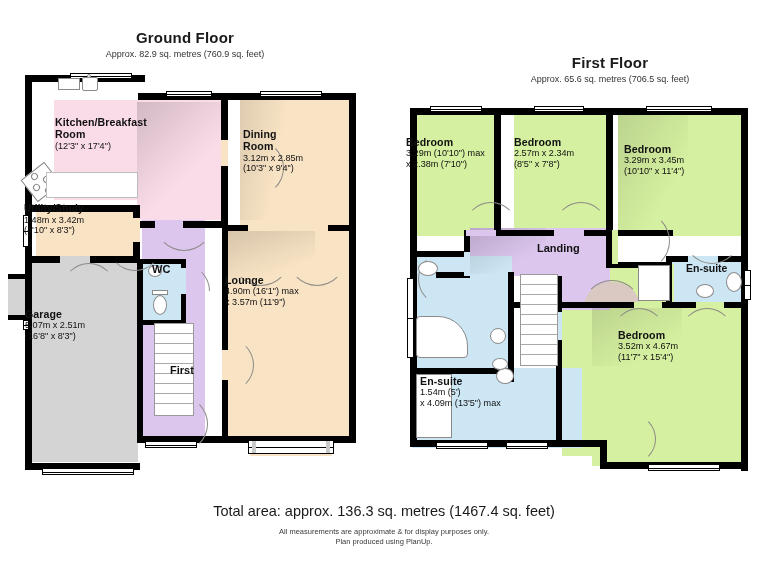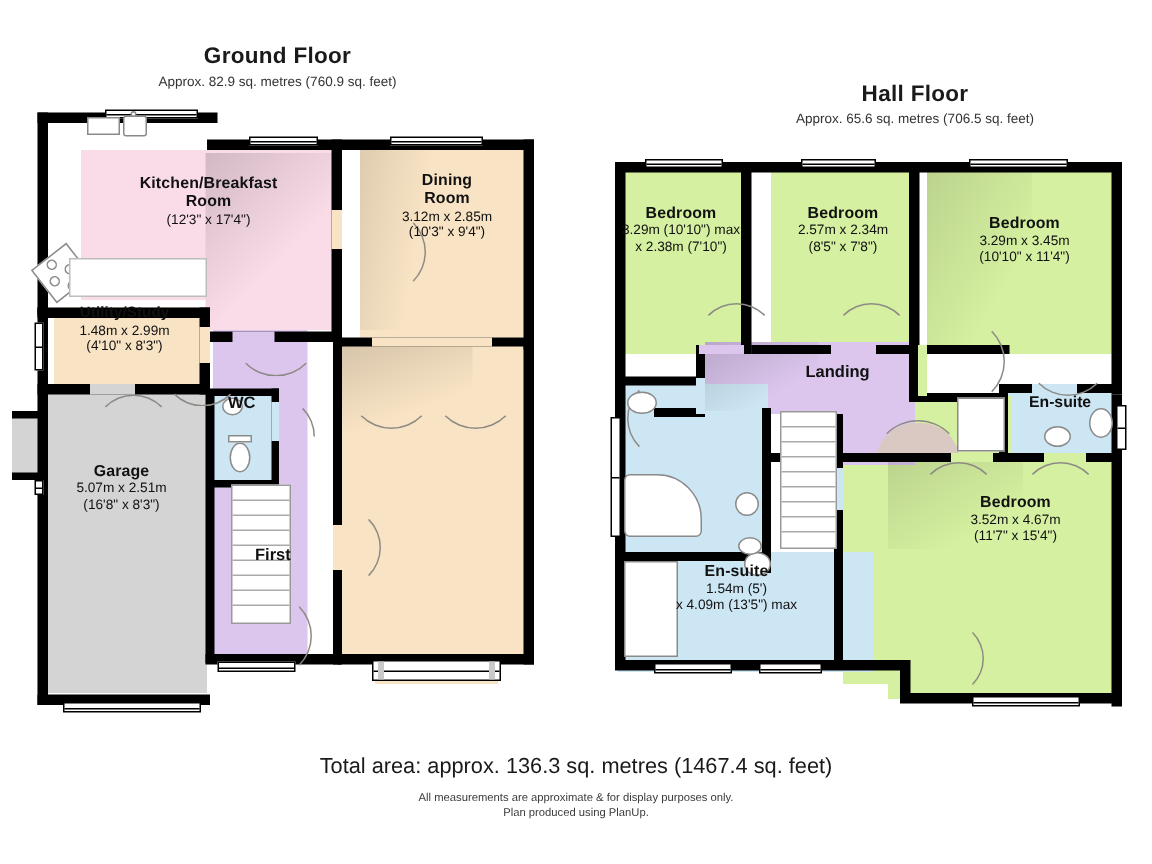--- a/index.html
+++ b/index.html
@@ -35,21 +35,21 @@
   .fill{position:absolute;}
   .wall{position:absolute;background:#000;}
   .thin{position:absolute;background:#000;}
   .win{position:absolute;background:#fff;border:1px solid #000;box-sizing:border-box;}
   .win:after{content:"";position:absolute;left:0;right:0;top:50%;height:1px;background:#000;}
   .door-arc{position:absolute;border:1.2px solid #8d8a86;border-radius:50%;}
   .shadow{position:absolute;pointer-events:none;}
 
   
   .room{
-    position:absolute;text-align:center;line-height:1.17;
+    position:absolute;text-align:left;line-height:1.17;
     font-size:9.2px;color:#111;
   }
   .room b{display:block;font-size:10.6px;font-weight:bold;letter-spacing:.1px;}
   .room .dim{display:block;font-size:9.1px;}
   .room.sm b{font-size:10px;}
   .tag{
     position:absolute;font-weight:bold;font-size:11px;color:#111;
   }
 
   
@@ -59,21 +59,21 @@
   .stair i{position:absolute;left:0;right:0;height:1px;background:#a9a9a9;display:block;}
 </style>
 </head>
 <body>
 
 <div id="stage">
 
   <div class="floor-title" style="left:55px;top:29px;width:260px;">Ground Floor</div>
   <div class="floor-sub" style="left:55px;top:49px;width:260px;">Approx. 82.9 sq. metres (760.9 sq. feet)</div>
 
-  <div class="floor-title" style="left:480px;top:54px;width:260px;">Hall Floor</div>
+  <div class="floor-title" style="left:480px;top:54px;width:260px;">First Floor</div>
   <div class="floor-sub" style="left:480px;top:74px;width:260px;">Approx. 65.6 sq. metres (706.5 sq. feet)</div>
 
   <div class="plan" id="ground-plan" style="left:0;top:0;width:400px;height:490px;">
 
     <div class="fill" style="left:54px;top:100px;width:167px;height:100px;background:#FADCE8;"></div>
     <div class="fill" style="left:137px;top:100px;width:84px;height:120px;background:#FADCE8;"></div>
 
     <div class="fill" style="left:36px;top:205px;width:102px;height:56px;background:#F8E3C4;"></div>
 
     <div class="fill" style="left:25px;top:262px;width:113px;height:200px;background:#D4D4D4;"></div>
@@ -196,39 +196,44 @@
       <i style="top:69px"></i>
         <i style="top:79px"></i>
     </div>
 
     <div class="room" style="left:55px;top:116px;width:168px;">
       <b>Kitchen/Breakfast</b>
       <b>Room</b>
       <span class="dim">(12'3" x 17'4")</span>
     </div>
 
-    <div class="room" style="left:243px;top:114px;width:110px;">
+    <div class="room" style="left:243px;top:128px;width:110px;">
       <b>Dining</b>
       <b>Room</b>
       <span class="dim">3.12m x 2.85m</span>
       <span class="dim">(10'3" x 9'4")</span>
     </div>
 
     <div class="room sm" style="left:24px;top:203px;width:118px;">
       <b>Utility/Study</b>
-      <span class="dim">1.48m x 2.99m</span>
+      <span class="dim">1.48m x 3.42m</span>
       <span class="dim">(4'10" x 8'3")</span>
     </div>
 
     <div class="room" style="left:25px;top:308px;width:112px;">
       <b>Garage</b>
       <span class="dim">5.07m x 2.51m</span>
       <span class="dim">(16'8" x 8'3")</span>
     </div>
 
+    <div class="room" style="left:225px;top:274px;width:126px;">
+      <b>Lounge</b>
+      <span class="dim">4.90m (16'1") max</span>
+      <span class="dim">x 3.57m (11'9")</span>
+    </div>
 
     <div class="tag" style="left:152px;top:263px;">WC</div>
 
     <div class="tag" style="left:170px;top:364px;">First</div>
   </div>
 
   <div class="plan" id="first-plan" style="left:396px;top:16px;width:372px;height:470px;">
 
     <div class="fill" style="left:16px;top:98px;width:82px;height:122px;background:#D5F0A0;"></div>
     <div class="fill" style="left:118px;top:98px;width:96px;height:114px;background:#D5F0A0;"></div>

